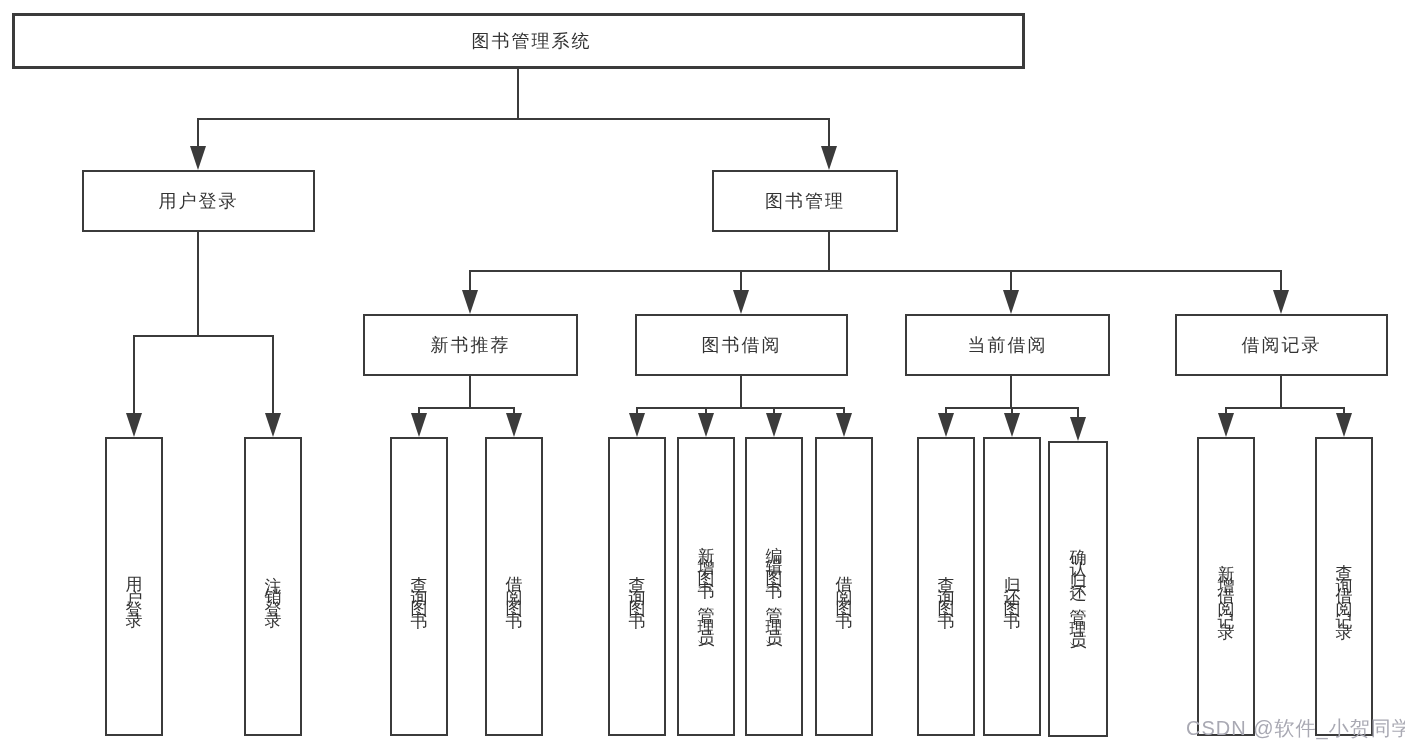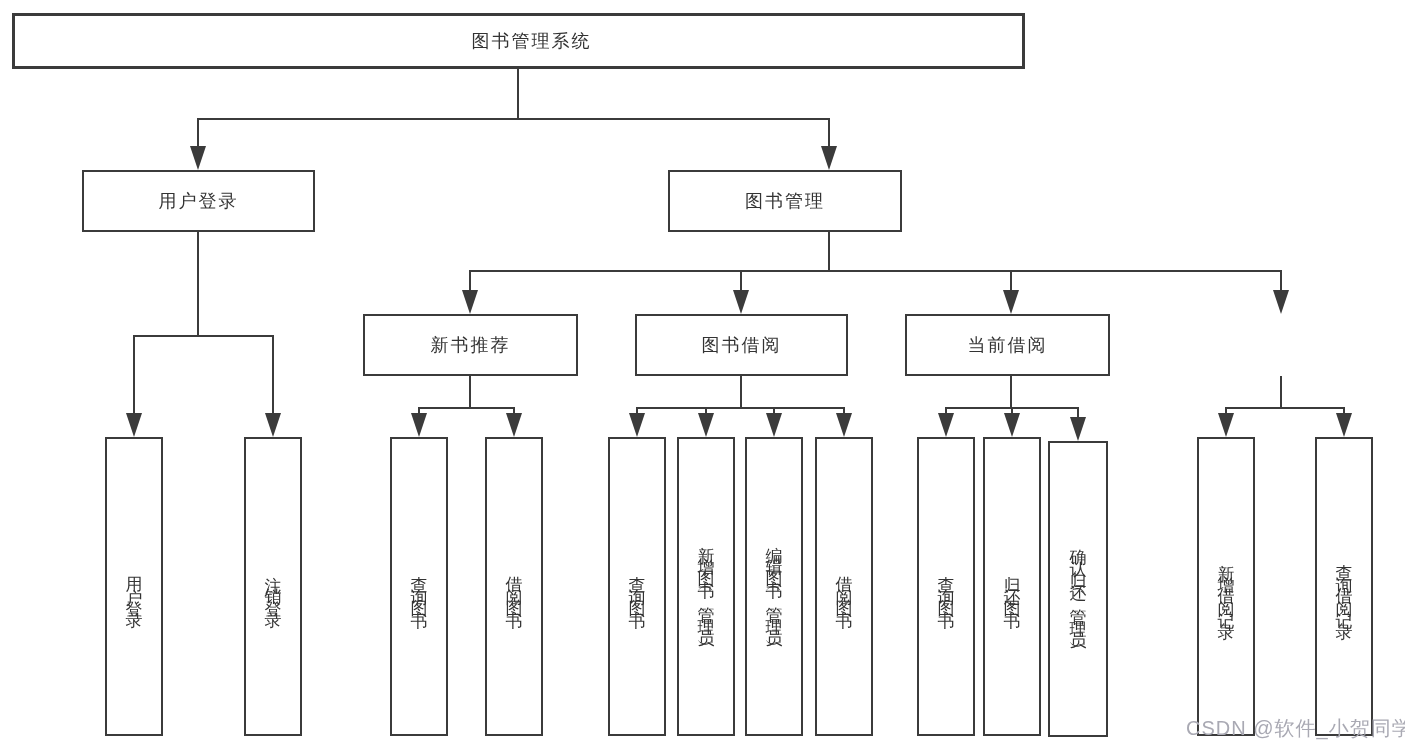--- a/index.html
+++ b/index.html
@@ -76,21 +76,21 @@
   <div class="vline" style="left:517px;top:69px;height:50px"></div>
   <div class="hline" style="left:197px;top:118px;width:633px"></div>
   <div class="vline" style="left:197px;top:118px;height:32px"></div>
   <div class="vline" style="left:828px;top:118px;height:32px"></div>
   <div class="arrow" style="left:190px;top:146px"></div>
   <div class="arrow" style="left:821px;top:146px"></div>
 
   <div class="node" style="left:82px;top:170px;width:233px;height:62px">
     <span class="lbl">用户登录</span>
   </div>
-  <div class="node" style="left:668px;top:170px;width:234px;height:62px">
+  <div class="node" style="left:712px;top:170px;width:186px;height:62px">
     <span class="lbl">图书管理</span>
   </div>
 
   <div class="vline" style="left:197px;top:232px;height:105px"></div>
   <div class="hline" style="left:133px;top:335px;width:141px"></div>
   <div class="vline" style="left:133px;top:335px;height:82px"></div>
   <div class="vline" style="left:272px;top:335px;height:82px"></div>
   <div class="arrow" style="left:126px;top:413px"></div>
   <div class="arrow" style="left:265px;top:413px"></div>
 
@@ -107,20 +107,23 @@
 
   <div class="node" style="left:635px;top:314px;width:213px;height:62px">
     <span class="lbl">图书借阅</span>
   </div>
   <div class="node" style="left:363px;top:314px;width:215px;height:62px">
     <span class="lbl">新书推荐</span>
   </div>
   <div class="node" style="left:905px;top:314px;width:205px;height:62px">
     <span class="lbl">当前借阅</span>
   </div>
+  <div class="node" style="left:1175px;top:314px;width:213px;height:62px">
+    <span class="lbl">借阅记录</span>
+  </div>
 
   <div class="vline" style="left:469px;top:376px;height:33px"></div>
   <div class="hline" style="left:418px;top:407px;width:97px"></div>
   <div class="vline" style="left:418px;top:407px;height:10px"></div>
   <div class="vline" style="left:513px;top:407px;height:10px"></div>
   <div class="arrow" style="left:411px;top:413px"></div>
   <div class="arrow" style="left:506px;top:413px"></div>
 
   <div class="vline" style="left:740px;top:376px;height:33px"></div>
   <div class="hline" style="left:636px;top:407px;width:209px"></div>

